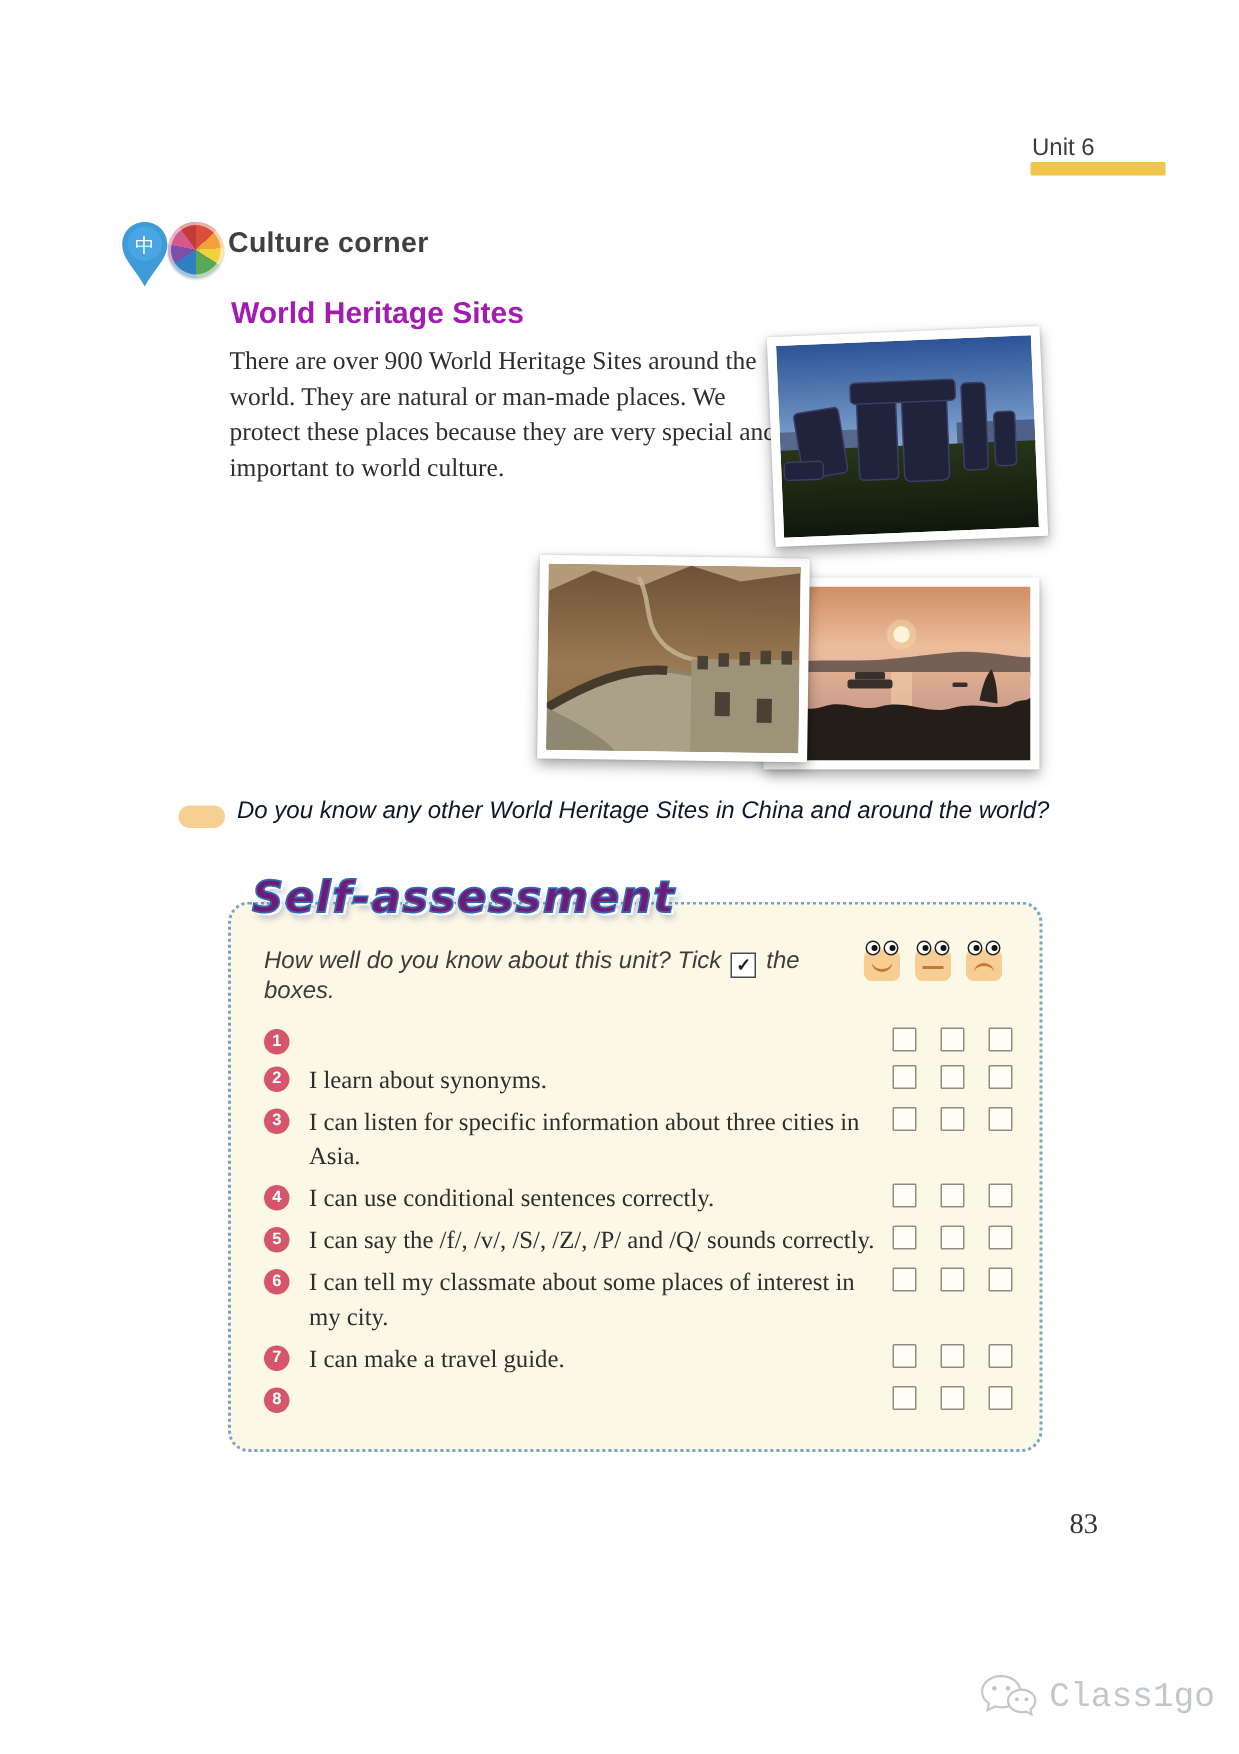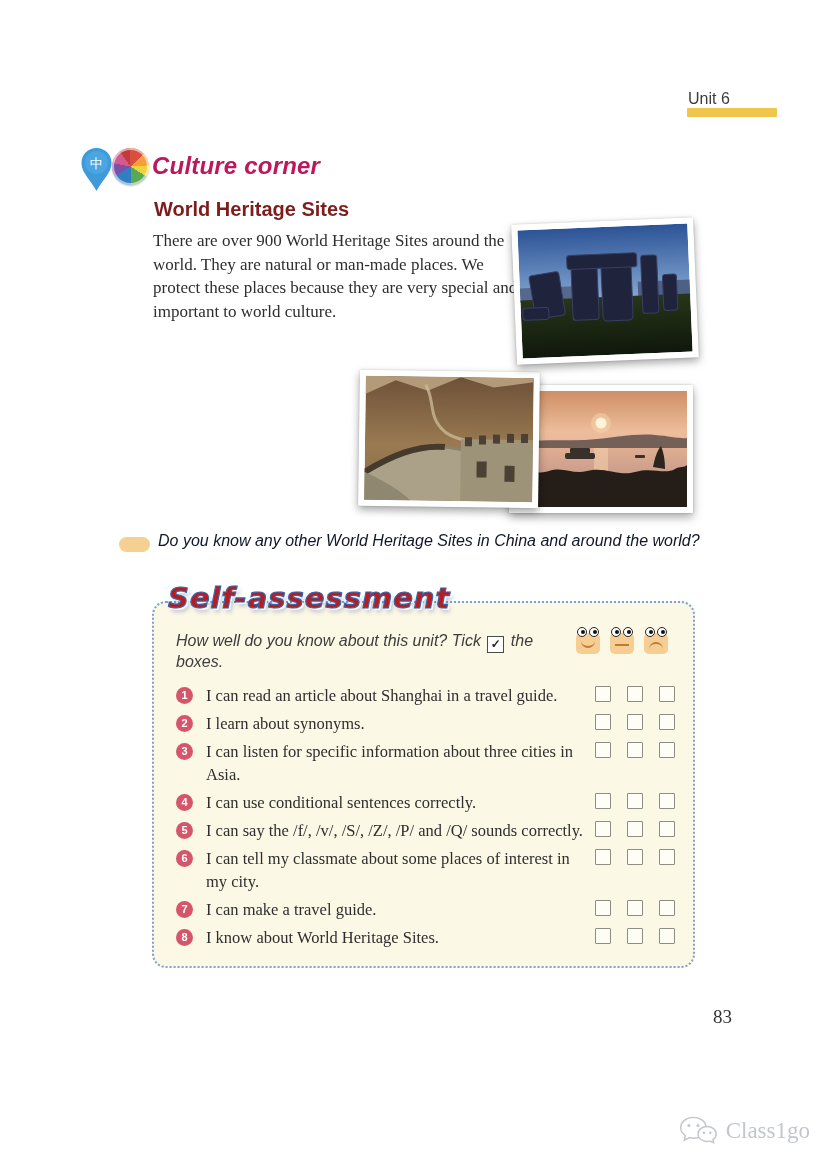--- a/index.html
+++ b/index.html
@@ -11,23 +11,23 @@
               font-size:16px;color:#3c3c3c;}
   .unit-bar{position:absolute;left:687px;top:108px;width:90px;height:9px;background:#efc54a;border-radius:1px;}
 
   
   .pin-icon{position:absolute;left:80px;top:147px;width:33px;height:45px;}
   .globe-icon{position:absolute;left:112px;top:148px;width:37px;height:37px;border-radius:50%;
       background:conic-gradient(#d94f3c 0 13%, #f2a03c 13% 24%, #f2d23c 24% 34%, #57a956 34% 50%,
                  #2f7fc2 50% 66%, #7c4fa8 66% 78%, #d45a8c 78% 90%, #c23b3b 90% 100%);
       box-shadow:inset 0 0 0 2px rgba(255,255,255,.55), 0 1px 2px rgba(0,0,0,.25);}
   .culture-title{position:absolute;left:152px;top:152px;font-family:"Liberation Sans",sans-serif;
-      font-size:24px;font-weight:bold;color:#be185d;letter-spacing:.2px;font-style:italic;}
+      font-size:19px;font-weight:bold;color:#404040;letter-spacing:.2px;}
   .article-title{position:absolute;left:154px;top:198px;font-family:"Liberation Sans",sans-serif;
-      font-size:20px;font-weight:bold;color:#7f1d1d;}
+      font-size:20px;font-weight:bold;color:#a21caf;}
 
   
   .para{position:absolute;font-size:17px;line-height:23.5px;color:#2e2e2e;text-align:left;margin:0;}
   .para1{left:153px;top:229px;width:366px;}
   .para2{left:153px;top:327px;width:362px;}
   .fl-a{float:right;width:0;height:46px;}
   .fl-b{float:right;clear:right;width:158px;height:130px;}
 
   
   .photo{position:absolute;background:#fff;padding:6px;
@@ -39,21 +39,21 @@
 
   
   .q-marker{position:absolute;left:119px;top:537px;width:31px;height:15px;background:#f6cf92;border-radius:8px;}
   .q-text{position:absolute;left:158px;top:532px;width:560px;font-family:"Liberation Sans",sans-serif;
           font-style:italic;font-size:16px;color:#0f172a;}
 
   
   .sa-box{position:absolute;left:152px;top:601px;width:543px;height:367px;background:#fcf8e6;
           border:2px dotted #7aa0d4;border-radius:14px;box-sizing:border-box;}
   .sa-title{position:absolute;left:14px;top:-22px;font-family:"DejaVu Sans",sans-serif;
-      font-size:29px;font-weight:bold;font-style:italic;color:#b91c1c;letter-spacing:1px;
+      font-size:29px;font-weight:bold;font-style:italic;color:#701a75;letter-spacing:1px;
       -webkit-text-stroke:1.2px #3565ae;
       text-shadow:2px 2px 0 rgba(255,255,255,.85), 3px 4px 4px rgba(60,90,140,.35);}
   .sa-inner{position:absolute;left:22px;right:18px;top:26px;}
   .sa-instr-row{display:flex;align-items:flex-start;margin-bottom:13px;}
   .sa-instr{font-family:"Liberation Sans",sans-serif;font-style:italic;font-size:16px;color:#3d3d3d;
             flex:1 1 auto;padding-top:3px;}
   .tickbox{display:inline-block;width:15px;height:15px;border:1.5px solid #4a4a4a;background:#fff;
            text-align:center;line-height:14px;font-size:12px;font-style:normal;font-weight:bold;
            color:#222;vertical-align:-2px;margin:0 2px;}
   .faces{display:flex;gap:10px;margin-right:7px;}
@@ -73,21 +73,21 @@
   .txt{width:378px;font-size:16.5px;line-height:23px;color:#2e2e2e;}
   .txt b{font-weight:normal;}
   .boxes{margin-left:auto;display:flex;gap:16px;padding-top:2px;}
   .cbox{width:16px;height:16px;border:1.6px solid #8d8d82;background:rgba(255,255,255,.65);
         box-sizing:border-box;border-radius:1px;}
 
   
   .page-number{position:absolute;left:713px;top:1006px;font-family:Liberation Serif, serif;
                font-size:19px;color:#333;}
   .watermark{position:absolute;right:16px;top:1114px;display:flex;align-items:center;gap:8px;}
-  .watermark-text{font-family:Liberation Serif, serif;font-size:23px;color:#c3c7cb;
+  .watermark-text{font-family:Liberation Mono, monospace;font-size:23px;color:#c3c7cb;
                   text-shadow:1px 1px 0 #ffffff;}
 </style>
 </head>
 <body>
 
 <div class="page">
 
   <div class="unit-label">Unit 6</div>
   <div class="unit-bar"></div>
 
@@ -214,21 +214,20 @@
           <div class="face sad">
               <span class="eye l"></span>
               <span class="eye r"></span>
               <span class="mouth"></span>
             </div>
         </div>
       </div>
       <div id="sa-items">
   <div class="sa-row">
     <span class="num">1</span>
-    <span class="txt"><span class="t-pre">I can read an article about Shanghai in a travel guide.</span><b class="t-bold"></b><span class="t-post"></span></span>
     <span class="boxes">
               <span class="cbox"></span>
               <span class="cbox"></span>
               <span class="cbox"></span>
             </span>
   </div>
 
   <div class="sa-row">
     <span class="num">2</span>
     <span class="txt"><span class="t-pre">I learn about synonyms.</span><b class="t-bold"></b><span class="t-post"></span></span>
@@ -284,21 +283,20 @@
     <span class="txt"><span class="t-pre">I can make a travel guide.</span><b class="t-bold"></b><span class="t-post"></span></span>
     <span class="boxes">
               <span class="cbox"></span>
               <span class="cbox"></span>
               <span class="cbox"></span>
             </span>
   </div>
 
   <div class="sa-row">
     <span class="num">8</span>
-    <span class="txt"><span class="t-pre">I know about World Heritage Sites.</span><b class="t-bold"></b><span class="t-post"></span></span>
     <span class="boxes">
               <span class="cbox"></span>
               <span class="cbox"></span>
               <span class="cbox"></span>
             </span>
   </div>
 </div>
     </div>
   </div>
 

